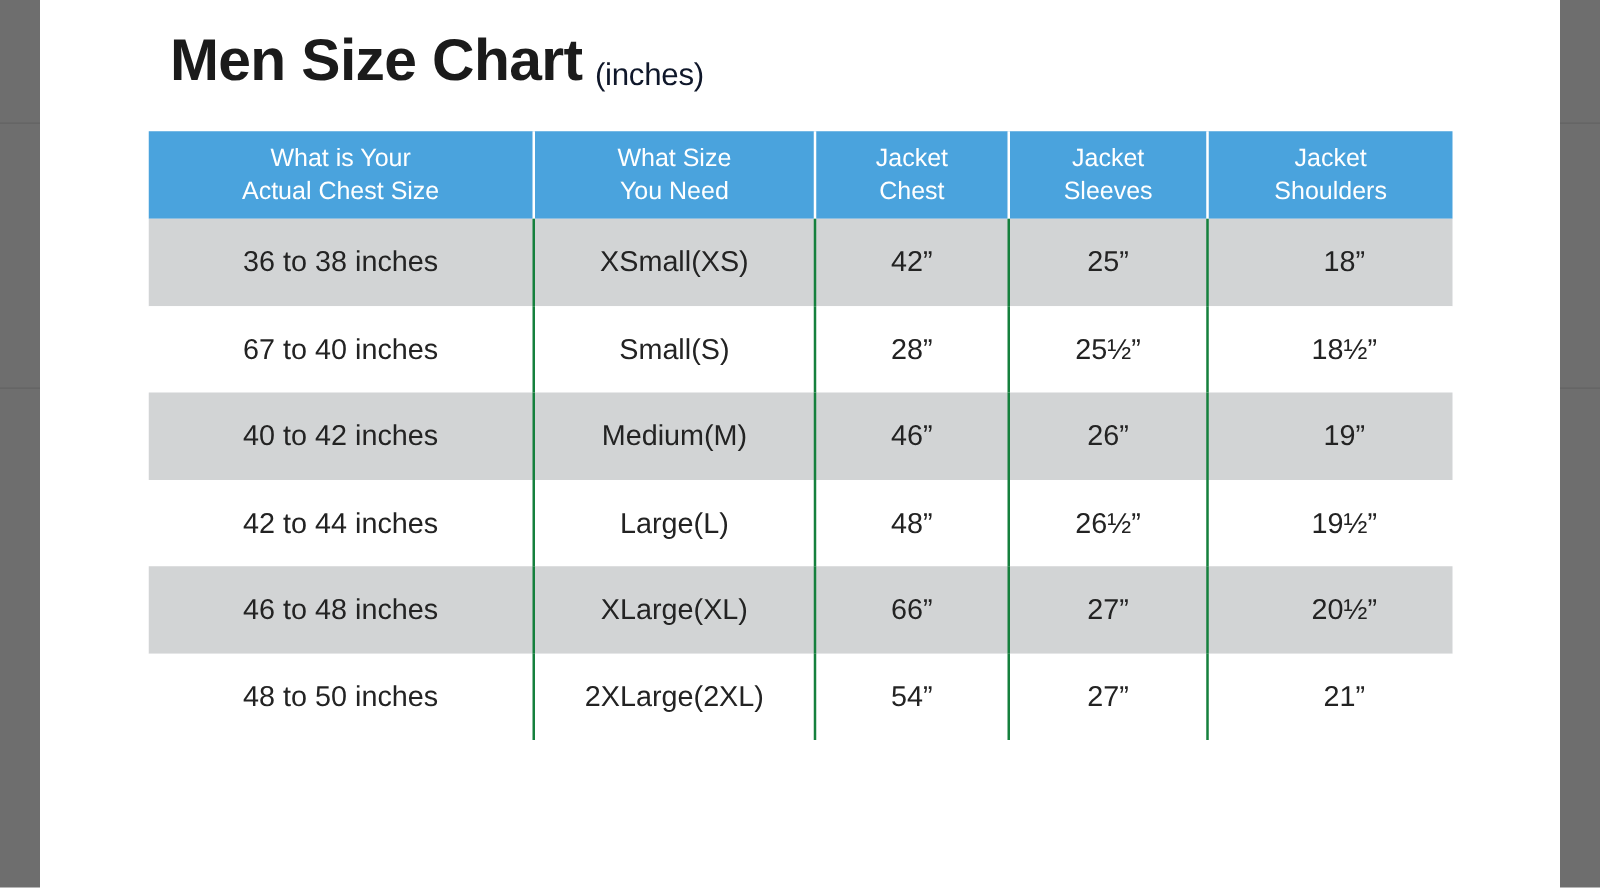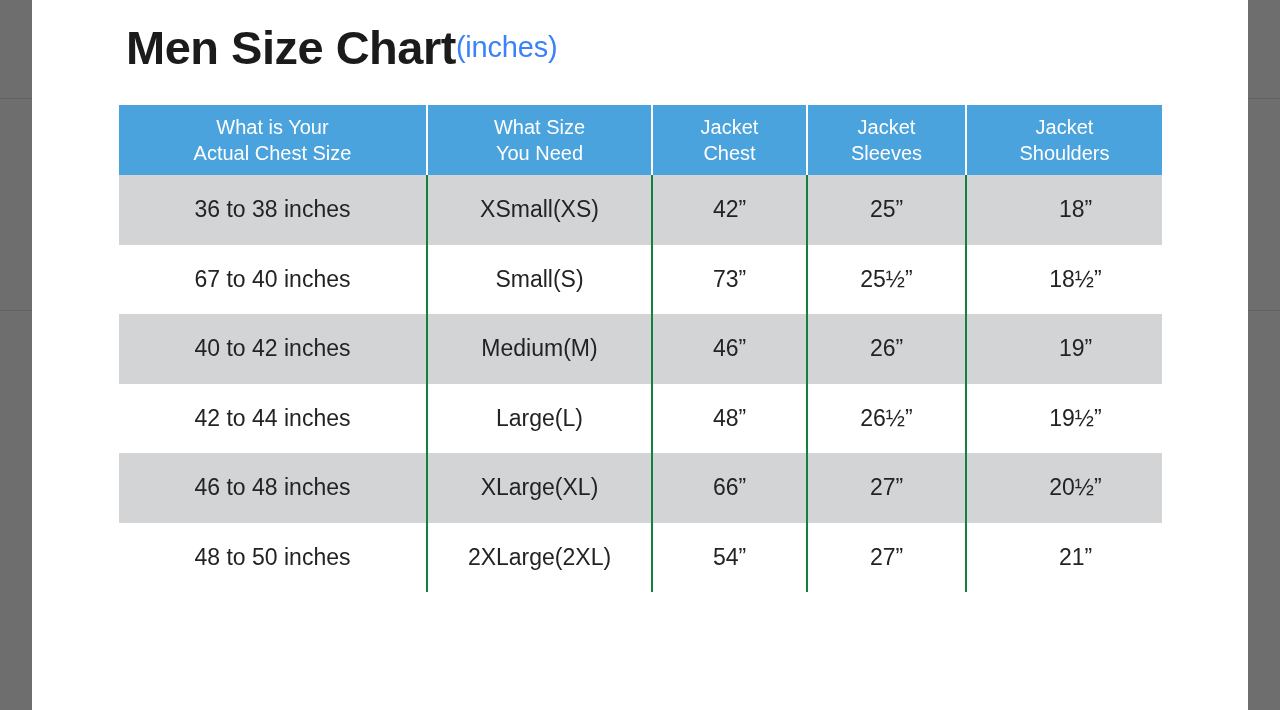--- a/index.html
+++ b/index.html
@@ -40,35 +40,36 @@
     left: 32px;
     top: 0;
     width: 1216px;
     height: 710px;
     background: #ffffff;
   }
 
   
   .title-row {
     position: absolute;
-    left: 94px;
+    left: 104px;
     top: 20px;
     display: flex;
-    align-items: center;
+    align-items: flex-end;
     white-space: nowrap;
   }
   .title-main {
     font-size: 47px;
     font-weight: bold;
     color: #1b1b1b;
     letter-spacing: -0.5px;
   }
   .title-sub {
-    font-size: 29px;
-    color: #3b82f6;
+    font-size: 25px;
+    color: #0f172a;
+    margin-left: 10px;
     letter-spacing: -0.2px;
   }
 
   
   .size-table {
     position: absolute;
     left: 87px;
     top: 105px;
     width: 1043px;
     border-collapse: collapse;
@@ -171,21 +172,21 @@
       <tr class="shaded">
         <td>36 to 38 inches</td>
         <td>XSmall(XS)</td>
         <td>42”</td>
         <td>25”</td>
         <td>18”</td>
       </tr>
       <tr class="plain">
         <td>67 to 40 inches</td>
         <td>Small(S)</td>
-        <td>73”</td>
+        <td>28”</td>
         <td>25½”</td>
         <td>18½”</td>
       </tr>
       <tr class="shaded">
         <td>40 to 42 inches</td>
         <td>Medium(M)</td>
         <td>46”</td>
         <td>26”</td>
         <td>19”</td>
       </tr>

